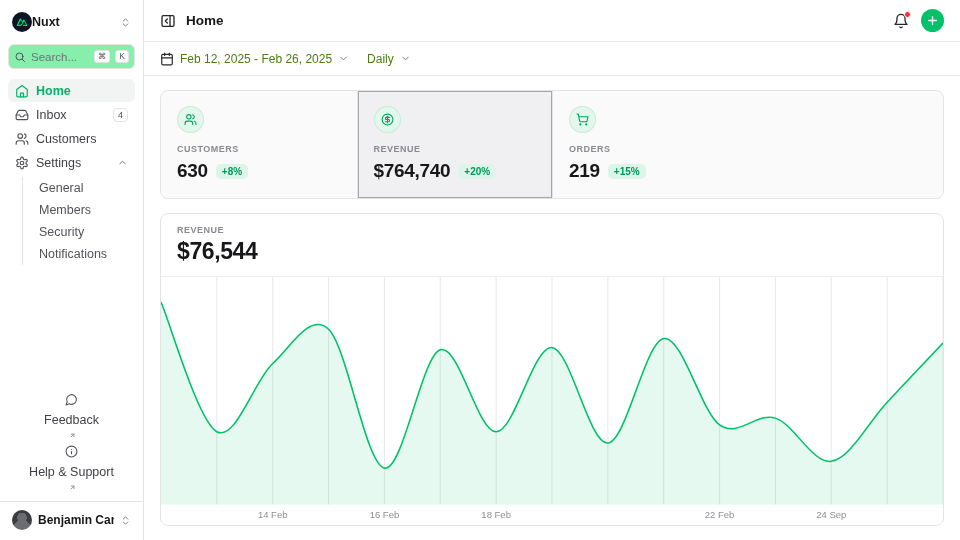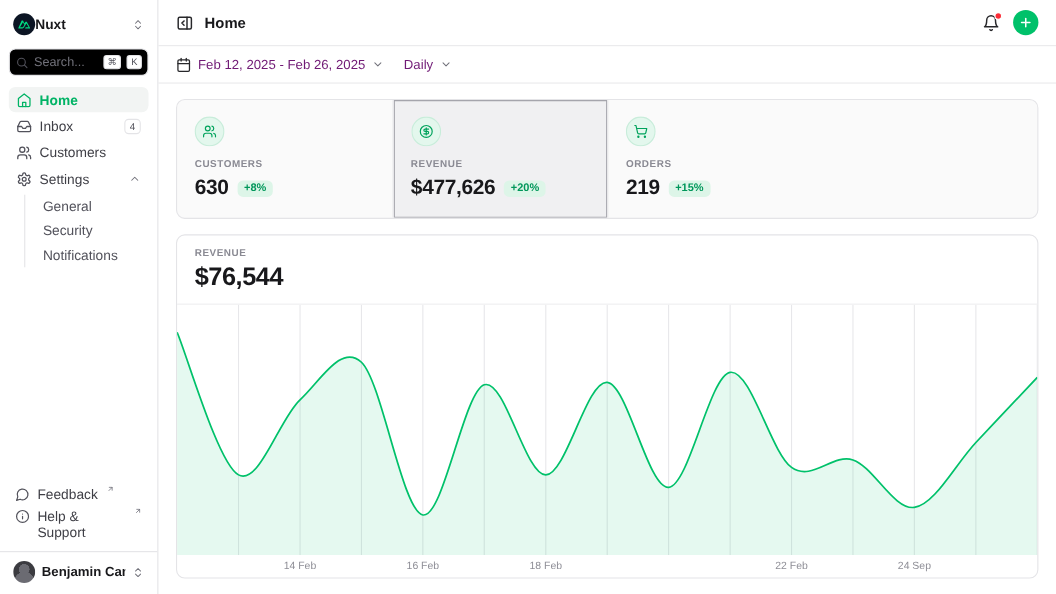--- a/index.html
+++ b/index.html
@@ -11,39 +11,39 @@
   .sidebar { width:144px; min-width:144px; border-right:1px solid #e4e4e7;
     display:flex; flex-direction:column; padding:8px; background:#fff; }
   .ws-row { display:flex; align-items:center; gap:0; padding:4px 4px; border-radius:6px; cursor:pointer; }
   .ws-logo { width:20px; height:20px; border-radius:50%; background:#0c1524; display:flex;
     align-items:center; justify-content:center; flex-shrink:0; }
   .ws-name { font-size:12.5px; font-weight:700; flex:1; }
   .icon { display:inline-flex; align-items:center; justify-content:center; flex-shrink:0; }
   .icon svg { display:block; }
   .muted { color:#71717a; }
   .search-box { margin:8px 0 10px; height:25px; border:1px solid #e4e4e7; border-radius:6px;
-    display:flex; align-items:center; gap:5px; padding:0 5px; background:#000000; cursor:text; }
+    display:flex; align-items:center; gap:5px; padding:0 5px; background:#86efac; cursor:text; }
   .search-box .ph { font-size:11.5px; color:#71717a; flex:1; }
   .kbd { font-size:8.5px; color:#52525b; border:1px solid #e4e4e7; border-radius:3px;
     padding:1px 3px; background:#fff; line-height:1.1; }
   .nav { display:flex; flex-direction:column; gap:1px; }
   .nav-item { display:flex; align-items:center; gap:7px; height:23px; padding:0 7px;
     border-radius:6px; font-size:12.5px; color:#3f3f46; cursor:pointer; }
   .nav-item .lbl { flex:1; white-space:nowrap; }
   .nav-item.active { background:#f2f4f3; color:#00b365; font-weight:600; }
   .nav-item.active svg { stroke:#00b365; }
   .badge-count { font-size:9px; color:#52525b; border:1px solid #e4e4e7; border-radius:4px;
     padding:1px 4px; background:#fff; }
   .subnav { margin:2px 0 2px 14px; border-left:1px solid #e4e4e7; padding-left:10px;
     display:flex; flex-direction:column; }
   .subnav-item { height:22px; display:flex; align-items:center; font-size:12.5px;
     color:#52525b; border-radius:6px; padding:0 6px; cursor:pointer; }
   .sb-spacer { flex:1; }
-  .foot-link { display:flex; align-items:flex-start; gap:7px; padding:3px 6px; font-size:12.5px;
-    color:#3f3f46; cursor:pointer; border-radius:6px; }
+  .foot-link { display:flex; align-items:center; gap:7px; padding:3px 6px; font-size:12.5px;
+    color:#3f3f46; cursor:pointer; border-radius:6px;flex-direction:column; }
   .ext { margin-left:1px; margin-top:-2px; }
   .sb-divider { border-top:1px solid #e4e4e7; margin:7px -8px 0; }
   .user-row { display:flex; align-items:center; gap:6px; padding:8px 4px 2px; cursor:pointer; }
   .avatar { width:20px; height:20px; border-radius:50%; background:#3b3b40;
     background-image:radial-gradient(circle at 50% 38%, #6b6b72 0 30%, transparent 31%),
     radial-gradient(circle at 50% 95%, #6b6b72 0 42%, transparent 43%); flex-shrink:0; }
   .user-name { font-size:12px; font-weight:600; flex:1; white-space:nowrap; overflow:hidden; }
 
   
   .main { flex:1; display:flex; flex-direction:column; min-width:0; }
@@ -51,21 +51,21 @@
     padding:0 16px; gap:10px; }
   .page-title { font-size:13.5px; font-weight:700; }
   .topbar-right { margin-left:auto; display:flex; align-items:center; gap:12px; }
   .bell-btn { position:relative; cursor:pointer; color:#27272a; }
   .bell-dot { position:absolute; top:-2px; right:-2px; width:7px; height:7px; border-radius:50%;
     background:#fb2c36; border:1.5px solid #fff; }
   .plus-btn { width:23px; height:23px; border-radius:50%; background:#00c16a; color:#fff;
     display:flex; align-items:center; justify-content:center; cursor:pointer; border:none; }
   .toolbar { height:34px; border-bottom:1px solid #e9e9ec; display:flex; align-items:center;
     padding:0 16px; gap:18px; }
-  .tb-btn { display:flex; align-items:center; gap:6px; font-size:12px; color:#701a75;
+  .tb-btn { display:flex; align-items:center; gap:6px; font-size:12px; color:#4d7c0f;
     cursor:pointer; background:none; border:none; font-family:inherit; }
   .content { flex:1; padding:14px 16px; display:flex; flex-direction:column; gap:14px; overflow:hidden; }
 
   
   .stats { display:grid; grid-template-columns:repeat(4,1fr); border:1px solid #e4e4e7;
     border-radius:8px; background:#fafafa; overflow:hidden; }
   .stat { padding:15px 16px 16px; border-left:1px solid #e4e4e7; cursor:pointer; }
   .stat:first-child { border-left:none; }
   .stat.selected { background:#f0f0f2; box-shadow:inset 0 0 0 1px #a5a5ac; }
   .stat-icon { width:27px; height:27px; border-radius:50%; background:#e3f7ed;
@@ -165,20 +165,23 @@
           <svg width="11" height="11" viewBox="0 0 24 24" fill="none" stroke="#71717a" stroke-width="2" stroke-linecap="round" stroke-linejoin="round">
               <path d="m18 15-6-6-6 6"></path>
             </svg>
         </span>
       </div>
       <div class="subnav">
         <div class="subnav-item">
             <span>General</span>
           </div>
         <div class="subnav-item">
+            <span>Members</span>
+          </div>
+        <div class="subnav-item">
             <span>Security</span>
           </div>
         <div class="subnav-item">
             <span>Notifications</span>
           </div>
       </div>
     </nav>
 
     <div class="sb-spacer"></div>
 
@@ -305,21 +308,21 @@
         <div class="stat selected">
           <span class="stat-icon icon">
             <svg width="13" height="13" viewBox="0 0 24 24" fill="none" stroke="currentColor" stroke-width="2" stroke-linecap="round" stroke-linejoin="round">
                 <circle cx="12" cy="12" r="10"></circle>
                 <path d="M16 8h-6a2 2 0 1 0 0 4h4a2 2 0 1 1 0 4H8"></path>
                 <path d="M12 18V6"></path>
               </svg>
           </span>
           <div class="stat-label">REVENUE</div>
           <div class="stat-value-row">
-            <span class="stat-value">$477,626</span>
+            <span class="stat-value">$764,740</span>
             <span class="delta-badge">+20%</span>
           </div>
         </div>
         <div class="stat">
           <span class="stat-icon icon">
             <svg width="13" height="13" viewBox="0 0 24 24" fill="none" stroke="currentColor" stroke-width="2" stroke-linecap="round" stroke-linejoin="round">
                 <circle cx="8" cy="21" r="1"></circle>
                 <circle cx="19" cy="21" r="1"></circle>
                 <path d="M2.05 2.05h2l2.66 12.42a2 2 0 0 0 2 1.58h9.78a2 2 0 0 0 1.95-1.57l1.65-7.43H5.12"></path>
               </svg>

